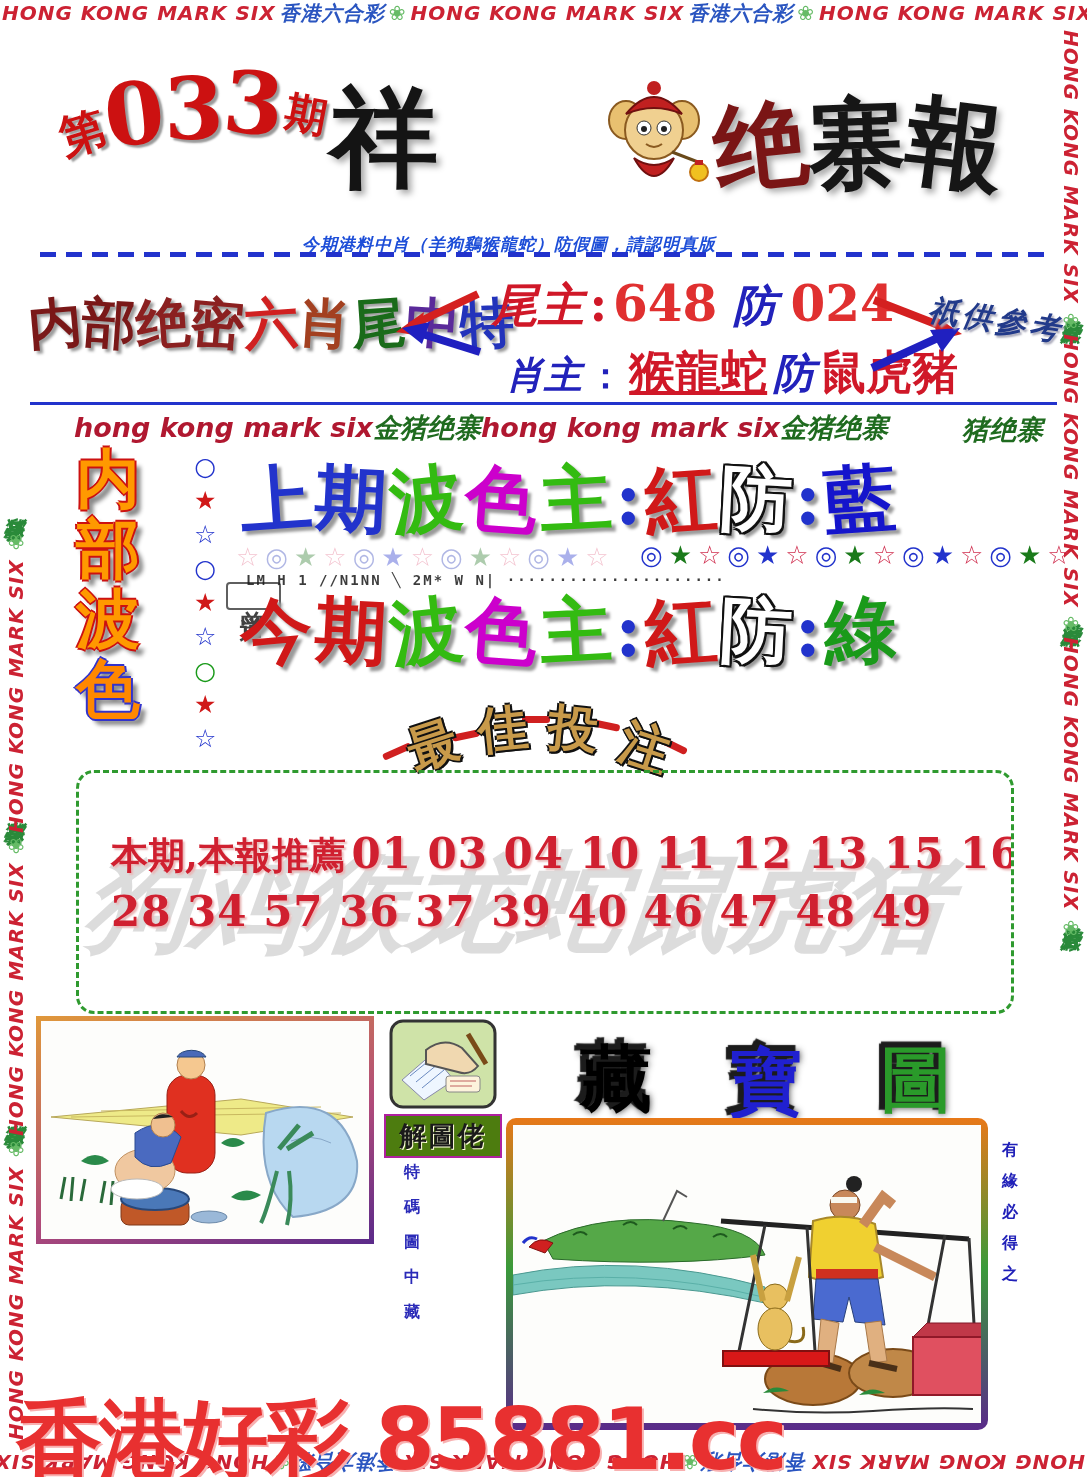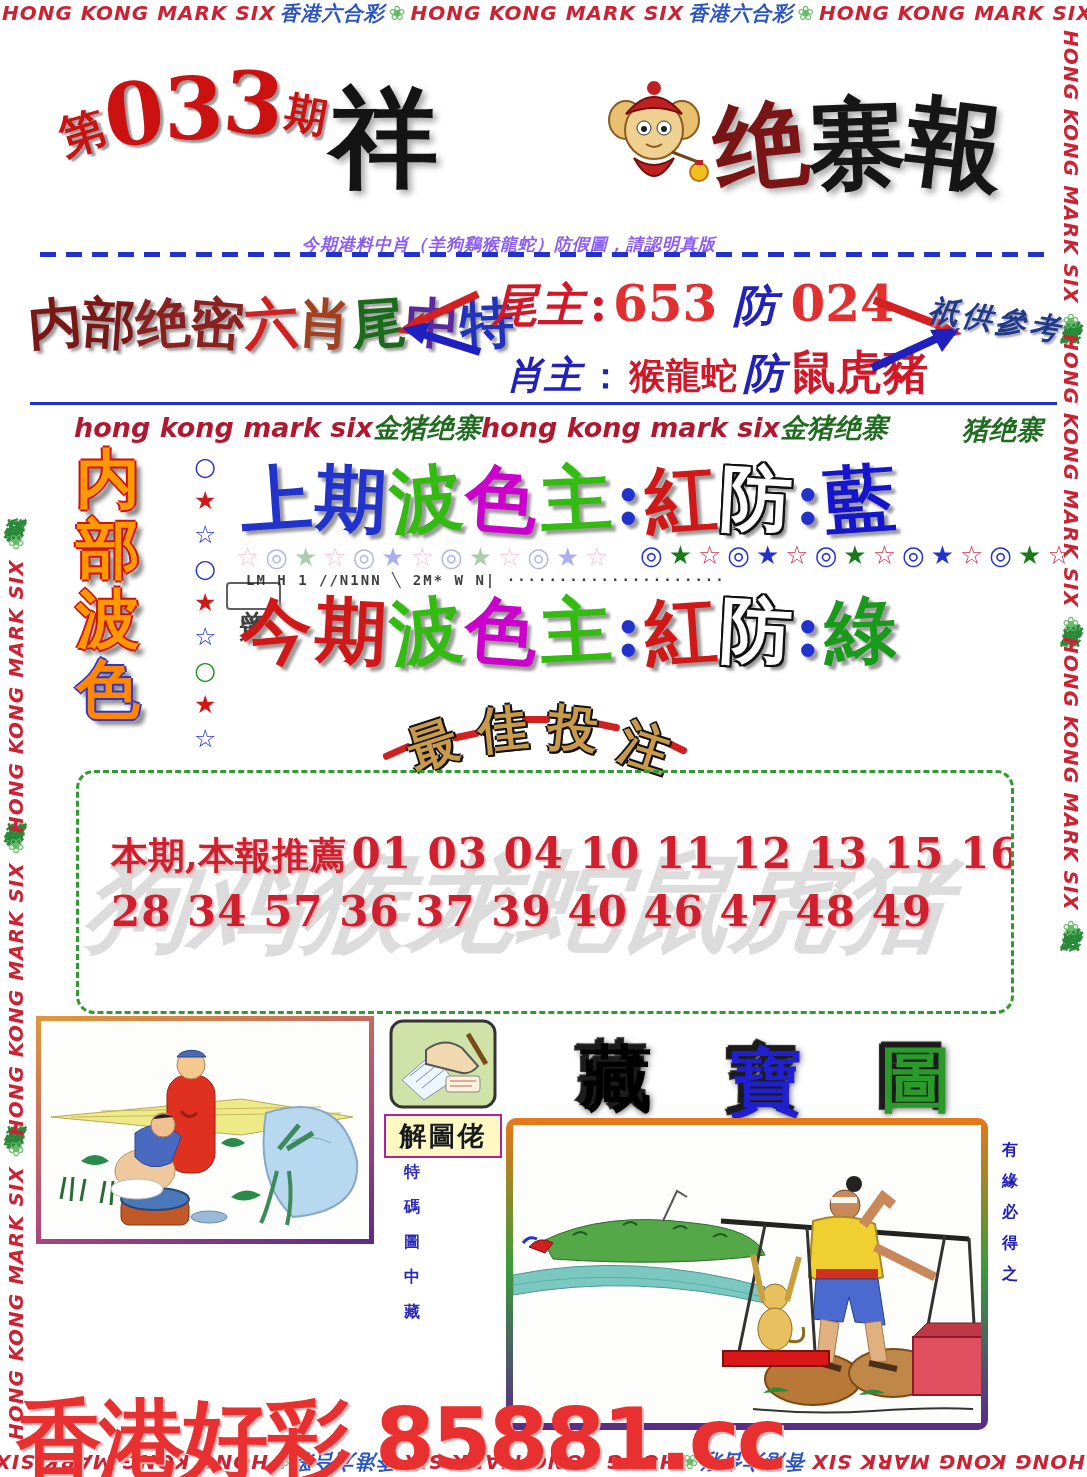--- a/index.html
+++ b/index.html
@@ -13,21 +13,21 @@
   .strip-v-up{writing-mode:vertical-rl;transform:rotate(180deg);}
   .strip-flip{transform:rotate(180deg);}
   
   .issue span{display:inline-block;font-family:"DejaVu Serif",serif;font-weight:bold;
       color:#cc1111;text-shadow:3px 3px 2px #9a9a9a;}
   .title-cjk span{display:inline-block;font-family:"DejaVu Serif",serif;font-weight:bold;
       text-shadow:4px 4px 6px #aaa;}
   .subtitle{font:bold 36px "DejaVu Serif",serif;color:#9b5b8b;letter-spacing:3px;
       text-shadow:1px 1px 0 #e8d8e8;}
   .subtitle .st{color:#d01818;}
-  .notice{font:italic bold 17px "DejaVu Serif",serif;color:#8b5cf6;letter-spacing:1px;}
+  .notice{font:italic bold 17px "DejaVu Serif",serif;color:#1d4ed8;letter-spacing:1px;}
   .bdash{height:5px;background:repeating-linear-gradient(90deg,#2233cc 0 16px,transparent 16px 26px);}
   .bline{height:3px;background:#2233cc;}
   
   .sect span{display:inline-block;font-family:"DejaVu Serif",serif;font-weight:bold;font-size:54px;
       text-shadow:3px 3px 3px #999;}
   .tiprow{font-family:"DejaVu Serif",serif;font-weight:bold;white-space:nowrap;}
   .refnote{font:italic bold 30px "DejaVu Serif",serif;color:#223a8a;letter-spacing:4px;
       text-shadow:2px 2px 2px #aab;}
   .marquee{font:italic bold 27px "DejaVu Sans",sans-serif;white-space:nowrap;margin-left:40px;}
   .marquee span{display:inline-block;}
@@ -54,21 +54,21 @@
   .greenbox{border:3px dashed #2f9a2f;border-radius:18px;overflow:hidden;}
   .wmark{font:italic bold 108px "DejaVu Serif",serif;color:#c6c6c6;opacity:.6;white-space:nowrap;
       transform:skewX(-6deg);}
   .rec{font-family:"DejaVu Serif",serif;font-weight:bold;color:#d02030;white-space:nowrap;
       text-shadow:2px 2px 2px #e8b8b8;}
   
   .vcol{display:flex;flex-direction:column;}
   .vcol span{font-family:"DejaVu Serif",serif;font-weight:bold;}
   .treasure-char{position:absolute;font-family:"DejaVu Serif",serif;font-weight:bold;font-size:72px;
       text-shadow:-6px -4px 1px #1c1c1c,-4px -6px 1px #1c1c1c,0 0 7px #333;}
-  .piclabel{background:#fef9c3;border:2px solid #b020a0;display:flex;align-items:center;justify-content:center;
+  .piclabel{background:#4d7c0f;border:2px solid #b020a0;display:flex;align-items:center;justify-content:center;
       font:bold 27px "DejaVu Serif",serif;color:#1a1a1a;letter-spacing:2px;
       text-shadow:1px 1px 0 #ffd;}
   .bigurl{font:bold 86px "DejaVu Sans",sans-serif;color:#e83030;letter-spacing:-3px;white-space:nowrap;
       text-shadow:2px 2px 0 #f8b0b0;}
 </style>
 </head>
 <body>
 
 <div id="page">
 
@@ -108,28 +108,28 @@
   <svg class="abs" style="left:392px;top:286px;" width="92" height="92" viewBox="0 0 92 92">
     <line x1="86" y1="8" x2="18" y2="40" stroke="#d42020" stroke-width="8"></line>
     <path d="M4,46 L32,26 L28,50 Z" fill="#d42020"></path>
     <line x1="88" y1="66" x2="24" y2="46" stroke="#2020c0" stroke-width="8"></line>
     <path d="M10,42 L38,36 L30,58 Z" fill="#2020c0"></path>
   </svg>
 
   <div class="abs tiprow" style="left:492px;top:274px;">
     <span style="font-style:italic;font-size:46px;color:#d01828;">尾主</span>
     <span style="font-size:48px;color:#d01828;">:</span>
-    <span style="font-size:50px;color:#e03030;">653</span>
+    <span style="font-size:50px;color:#e03030;">648</span>
     <span style="font-style:italic;font-size:44px;color:#2222bb;margin-left:10px;">防</span>
     <span style="font-size:50px;color:#e03030;margin-left:8px;">024</span>
   </div>
   <div class="abs tiprow" style="left:506px;top:342px;">
     <span style="font-style:italic;font-size:38px;color:#2222bb;">肖主</span>
     <span style="font-size:36px;color:#2222bb;">：</span>
-    <span style="font-size:36px;color:#d01828;">猴龍蛇</span>
+    <span style="font-size:46px;color:#d01828;text-decoration:underline;">猴龍蛇</span>
     <span style="font-style:italic;font-size:42px;color:#2222bb;">防</span>
     <span style="font-size:46px;color:#d01828;">鼠虎豬</span>
   </div>
 
   <svg class="abs" style="left:868px;top:272px;" width="100" height="110" viewBox="0 0 100 110">
     <line x1="6" y1="28" x2="78" y2="56" stroke="#d42020" stroke-width="8"></line>
     <path d="M94,62 L64,42 L70,68 Z" fill="#d42020"></path>
     <line x1="4" y1="96" x2="74" y2="64" stroke="#2020c0" stroke-width="8"></line>
     <path d="M92,56 L62,58 L74,80 Z" fill="#2020c0"></path>
   </svg>

